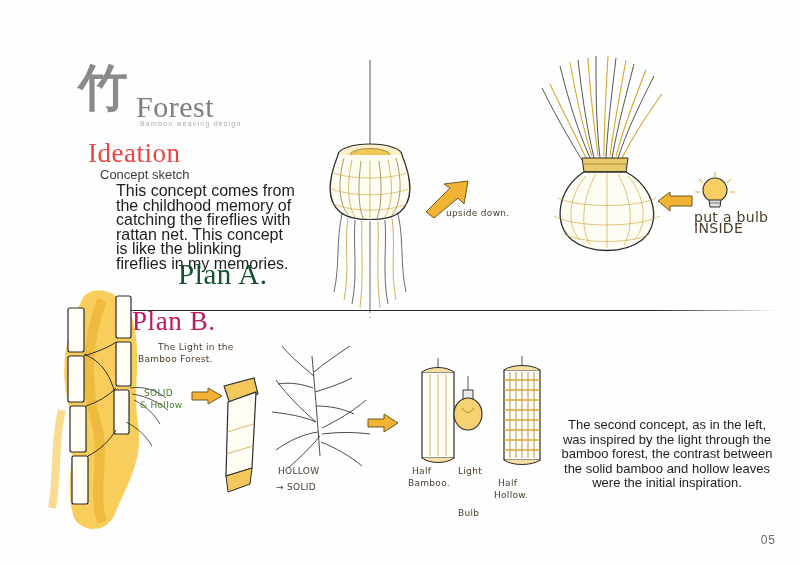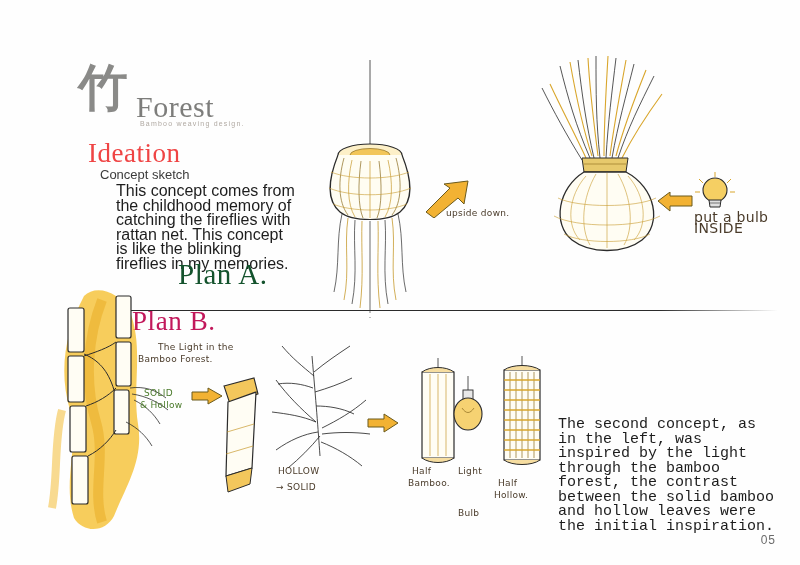--- a/index.html
+++ b/index.html
@@ -108,24 +108,25 @@
     font-size: 16px;
     line-height: 14.5px;
     color: #1d1d1d;
     margin-left: 48px;
   }
   .body-right {
     position: absolute;
     left: 558px;
     top: 418px;
     width: 218px;
-    font-family: Liberation Mono, monospace;
-    font-size: 15px;
+    font-family: Liberation Sans, sans-serif;
+    font-size: 13px;
     line-height: 14.5px;
     color: #1d1d1d;
+    text-align: center;
   }
   .divider-fade {
     position: absolute;
     left: 118px;
     top: 310px;
     width: 660px;
     height: 1px;
     background: linear-gradient(to right, #2b2b2b 0%, #2b2b2b 82%, rgba(43,43,43,0) 100%);
   }
 

